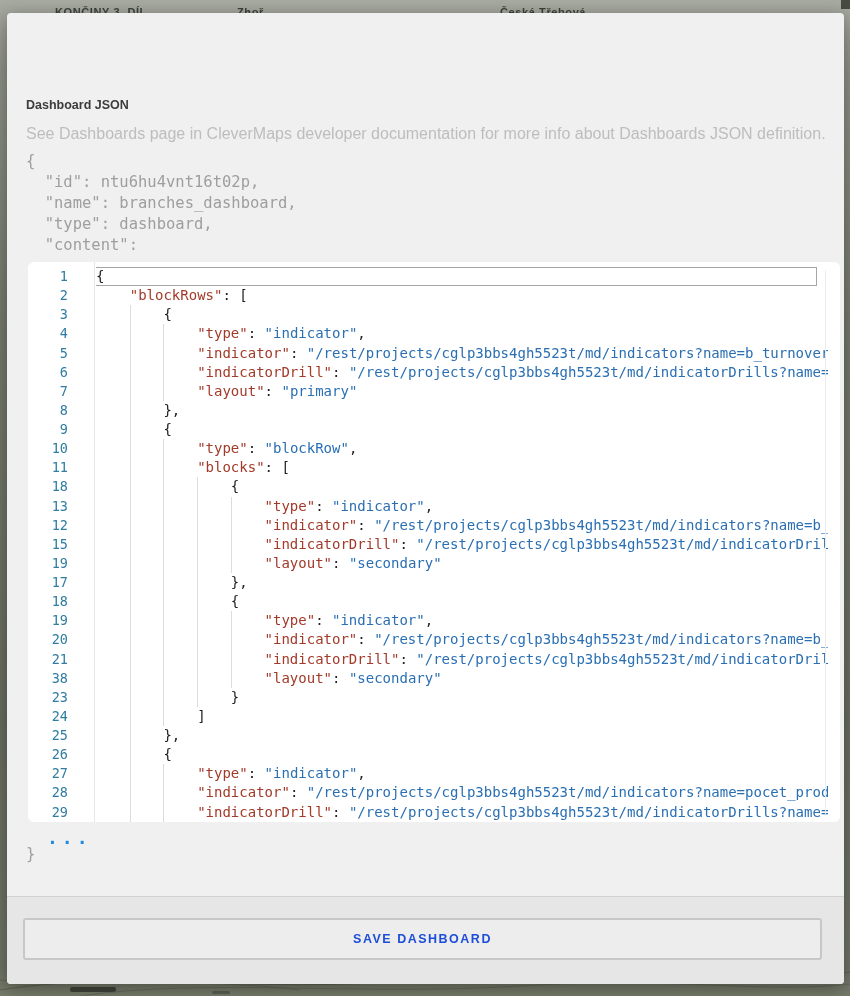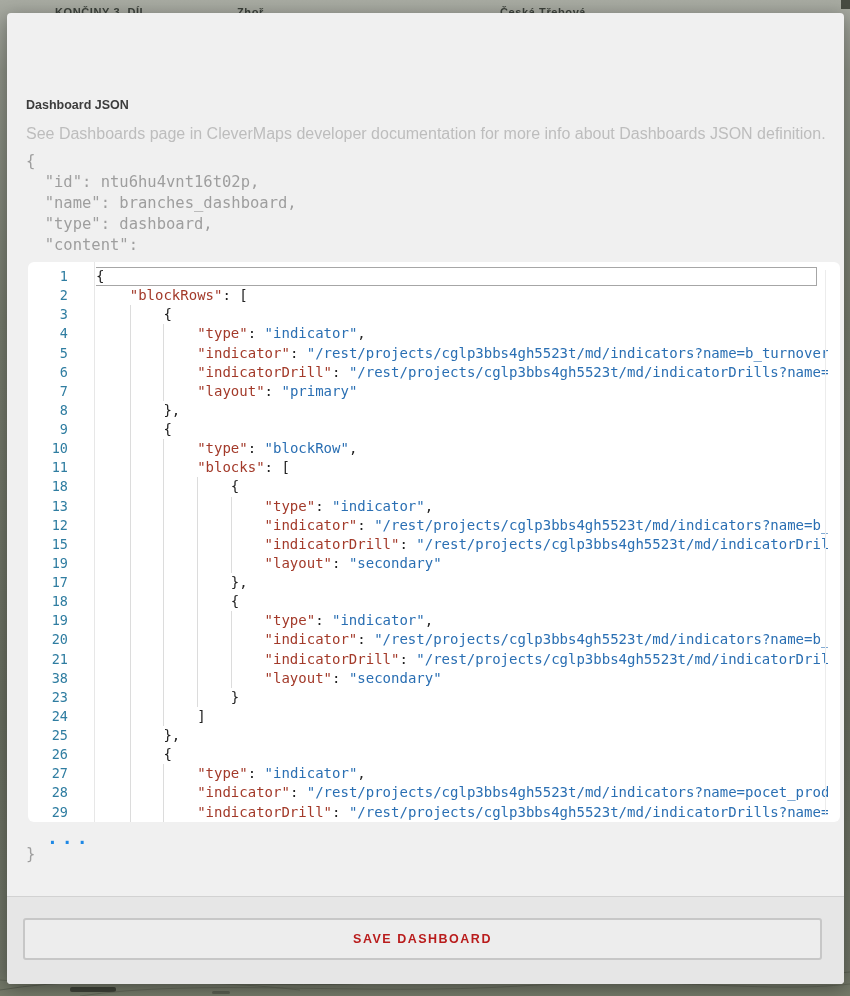--- a/index.html
+++ b/index.html
@@ -115,21 +115,21 @@
 
   
   .modal-footer{
     position:absolute;left:0;right:0;bottom:0;height:87px;
     background:#e6e6e6;border-top:1px solid #d2d2d2;
     border-radius:0 0 4px 4px;
   }
   .save-btn{
     position:absolute;left:16px;right:22px;top:21px;height:42px;
     background:#ededed;border:2px solid #c7c7c7;border-radius:3px;
-    color:#b91c1c;font-family:"Liberation Sans",sans-serif;
+    color:#1d4ed8;font-family:"Liberation Sans",sans-serif;
     font-size:12.5px;font-weight:700;letter-spacing:1.5px;
     cursor:default;
   }
 </style>
 </head>
 <body>
 
 <div class="map-bg">
   <div id="map-labels">
       <div class="map-label" style="left: 55px;">KONČINY 3. DÍL</div>

